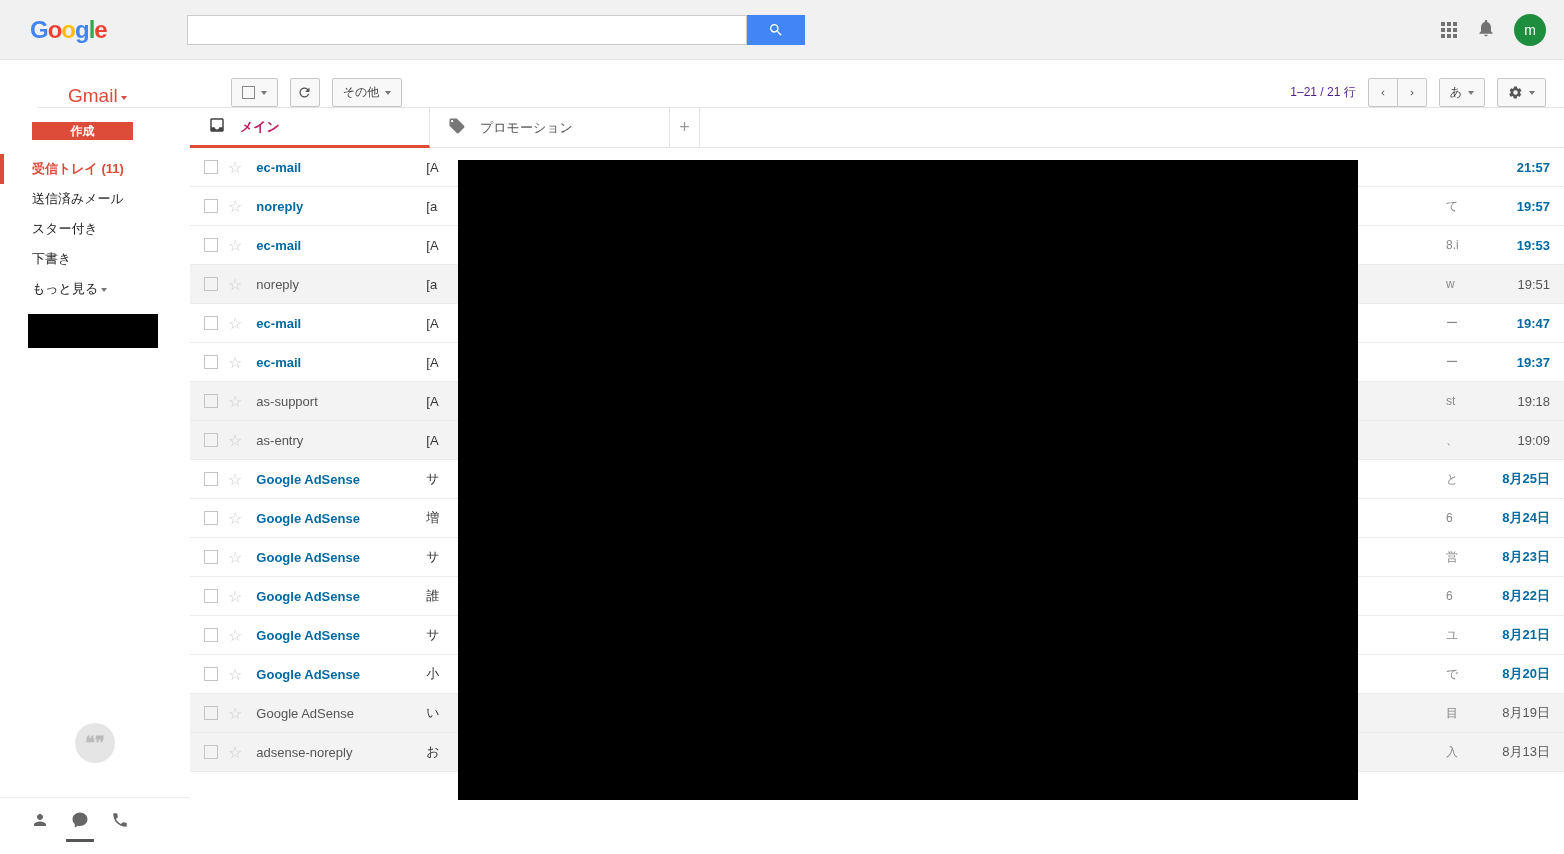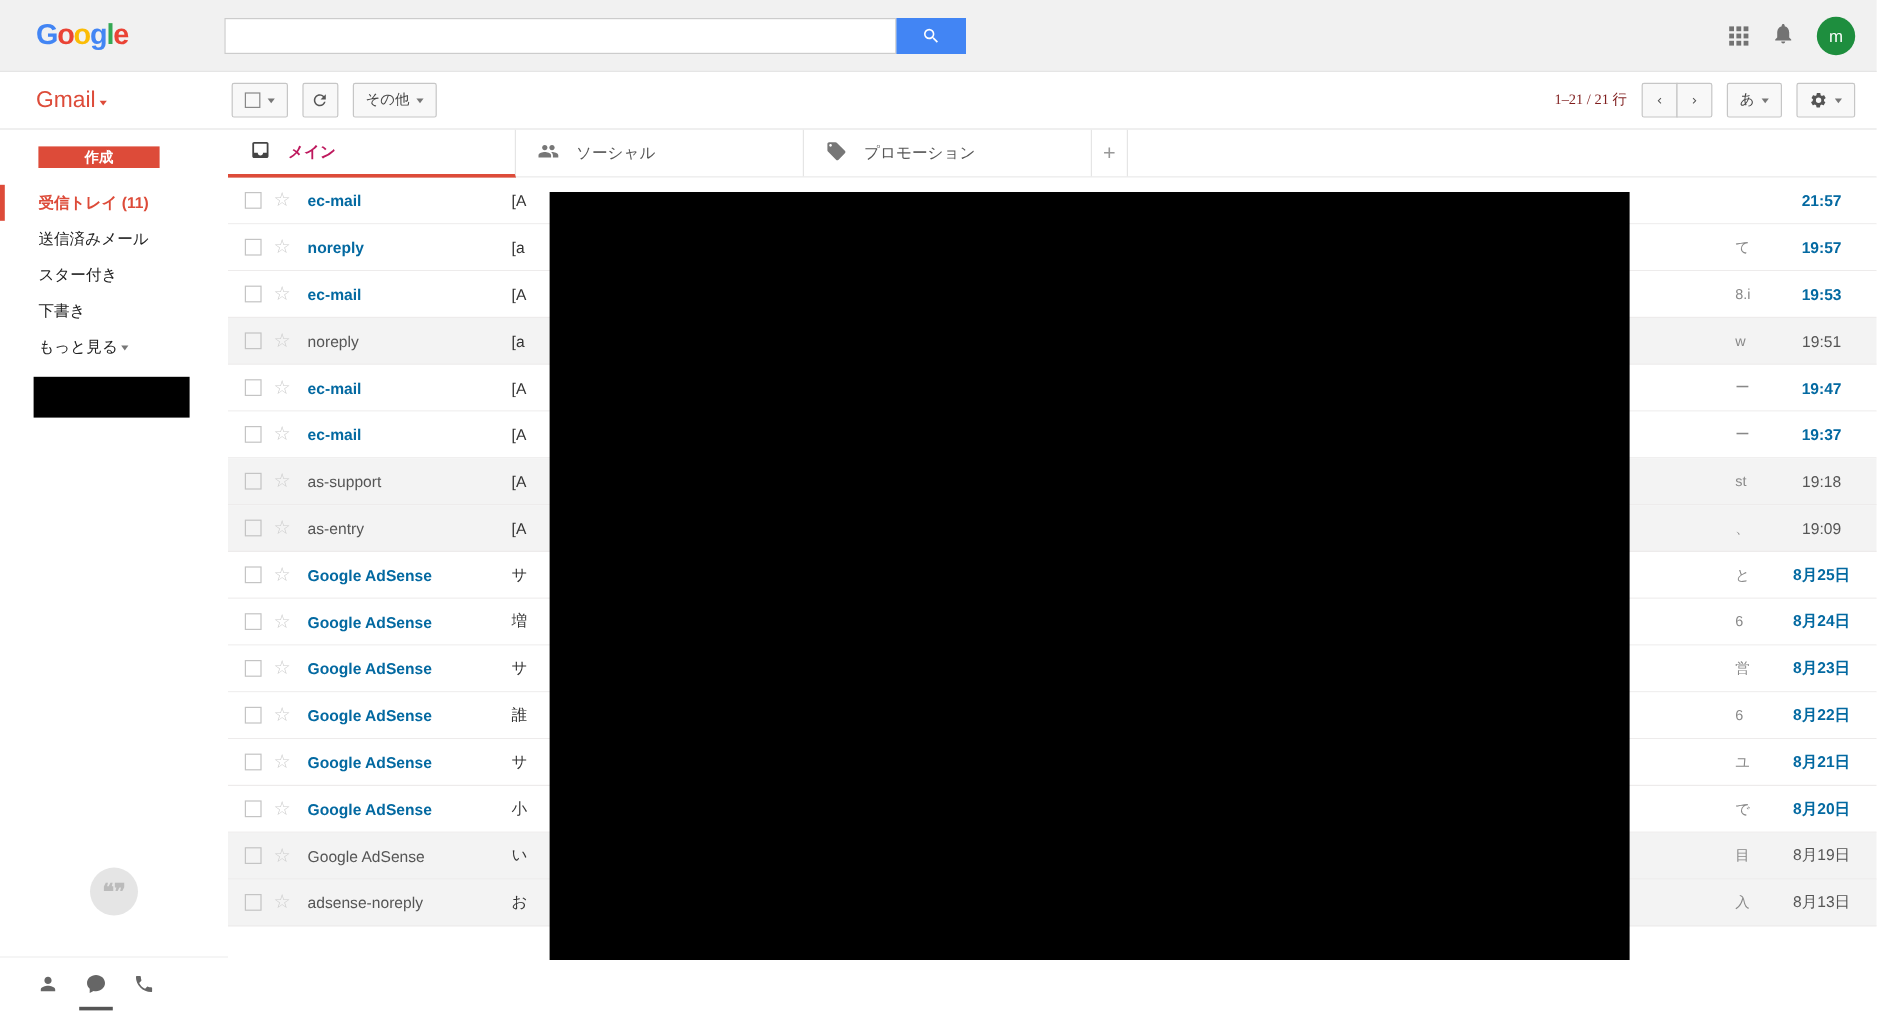--- a/index.html
+++ b/index.html
@@ -13,29 +13,29 @@
 .search-input { width: 560px; height: 30px; border: 1px solid #ccc; background: #fff; padding: 0 8px; font-size: 14px; }
 .search-btn { width: 58px; height: 30px; background: #4285F4; border: none; cursor: pointer; display: flex; align-items: center; justify-content: center; }
 .search-btn svg { fill: #fff; }
 .header-right { margin-left: auto; display: flex; align-items: center; gap: 18px; }
 .apps-icon { width: 18px; height: 18px; cursor: pointer; }
 .apps-icon .d { float: left; width: 4px; height: 4px; background: #737373; margin: 1px; }
 .bell-icon svg { fill: #737373; }
 .avatar { width: 32px; height: 32px; border-radius: 50%; background: #1E8E3E; color: #fff; display: flex; align-items: center; justify-content: center; font-size: 14px; cursor: pointer; }
 
 
-.toolbar { height: 48px; display: flex; align-items: center; padding: 0 18px 0 30px; border-bottom: 1px solid #e5e5e5; }
+.toolbar { height: 48px; display: flex; align-items: flex-end; padding: 0 18px 0 30px; border-bottom: 1px solid #e5e5e5; margin-left: 38px; }
 .gmail-brand { color: #dd4b39; font-size: 19px; display: flex; align-items: center; gap: 3px; cursor: pointer; }
 .caret-sm { width: 0; height: 0; border-left: 3px solid transparent; border-right: 3px solid transparent; border-top: 4px solid #dd4b39; margin-top: 4px; }
 .toolbar-ctrls { margin-left: 104px; display: flex; gap: 12px; }
 .btn { height: 29px; border: 1px solid #c6c6c6; background: #f8f8f8; border-radius: 2px; padding: 0 10px; display: flex; align-items: center; gap: 6px; cursor: pointer; font-size: 12px; color: #444; }
 .btn svg { fill: #555; }
 .caret-g { width: 0; height: 0; border-left: 3px solid transparent; border-right: 3px solid transparent; border-top: 4px solid #777; }
 .toolbar-right { margin-left: auto; display: flex; align-items: center; gap: 12px; }
-.pagination { font-size: 12px; color: #7f1d1d; font-family: Liberation Serif, serif; }
+.pagination { font-size: 12px; color: #4c1d95; }
 .btn-sq { width: 30px; padding: 0; justify-content: center; }
 .btn-group { display: flex; }
 .btn-group .btn { border-radius: 0; margin-left: -1px; }
 .btn-group .btn:first-child { border-radius: 2px 0 0 2px; margin-left: 0; }
 .btn-group .btn:last-child { border-radius: 0 2px 2px 0; }
 
 
 .body-wrap { display: flex; height: calc(100vh - 108px); }
 .sidebar { width: 190px; padding: 14px 0; display: flex; flex-direction: column; }
 .compose-wrap { padding: 0 14px 0 32px; }
@@ -68,21 +68,21 @@
 .row { display: flex; align-items: center; height: 39px; border-bottom: 1px solid #edebeb; padding: 0 14px; cursor: pointer; font-size: 13px; }
 .row.unread { background: #fff; }
 .row.unread .sender, .row.unread .time { font-weight: bold; color: #0369a1; }
 .row.read { background: #f3f3f3; }
 .row.read .sender, .row.read .time { color: #555; }
 .row .cb { width: 14px; height: 14px; border: 1px solid #c4c4c4; margin-right: 10px; flex-shrink: 0; }
 .row .star { color: #ccc; margin-right: 14px; font-size: 16px; flex-shrink: 0; }
 .row .sender { width: 170px; flex-shrink: 0; }
 .row .subject { flex: 1; overflow: hidden; white-space: nowrap; color: #333; }
 .row .tail { width: 40px; flex-shrink: 0; color: #888; font-size: 12px; }
-.row .time { width: 64px; text-align: center; flex-shrink: 0; }
+.row .time { width: 64px; text-align: right; flex-shrink: 0; }
 
 .redaction { position: absolute; top: 52px; left: 268px; width: 900px; height: 640px; background: #000; z-index: 5; pointer-events: none; }
 </style>
 </head>
 <body>
 
 <div class="header">
   <div class="logo">
     <span class="b">G</span><span class="r">o</span><span class="y">o</span><span class="b">g</span><span class="g">l</span><span class="r">e</span>
   </div>
@@ -200,26 +200,20 @@
   <div class="main">
     <div class="tabs" id="tabs">
         <div class="tab active">
           <span><svg width="18" height="18" viewBox="0 0 24 24">
               <path d="M19 3H5c-1.1 0-2 .9-2 2v14c0 1.1.9 2 2 2h14c1.1 0 2-.9 2-2V5c0-1.1-.9-2-2-2zm0 12h-4c0 1.66-1.35 3-3 3s-3-1.34-3-3H5V5h14v10z"></path>
             </svg></span>
           <span>メイン</span>
         </div>
         <div class="tab">
           <span><svg width="18" height="18" viewBox="0 0 24 24">
-              <path d="M16 11c1.66 0 2.99-1.34 2.99-3S17.66 5 16 5s-3 1.34-3 3 1.34 3 3 3zm-8 0c1.66 0 2.99-1.34 2.99-3S9.66 5 8 5 5 6.34 5 8s1.34 3 3 3zm0 2c-2.33 0-7 1.17-7 3.5V19h14v-2.5c0-2.33-4.67-3.5-7-3.5zm8 0c-.29 0-.62.02-.97.05 1.16.84 1.97 1.97 1.97 3.45V19h6v-2.5c0-2.33-4.67-3.5-7-3.5z"></path>
-            </svg></span>
-          <span>ソーシャル</span>
-        </div>
-        <div class="tab">
-          <span><svg width="18" height="18" viewBox="0 0 24 24">
               <path d="M21.41 11.58l-9-9C12.05 2.22 11.55 2 11 2H4c-1.1 0-2 .9-2 2v7c0 .55.22 1.05.59 1.42l9 9c.36.36.86.58 1.41.58s1.05-.22 1.41-.59l7-7c.37-.36.59-.86.59-1.41s-.23-1.06-.59-1.42zM5.5 7C4.67 7 4 6.33 4 5.5S4.67 4 5.5 4 7 4.67 7 5.5 6.33 7 5.5 7z"></path>
             </svg></span>
           <span>プロモーション</span>
         </div>
         <div class="tab-plus">+</div>
       </div>
     <div class="mail-list" id="mail-list">
         <div class="row unread">
           <span class="cb"></span>
           <span class="star">☆</span>

